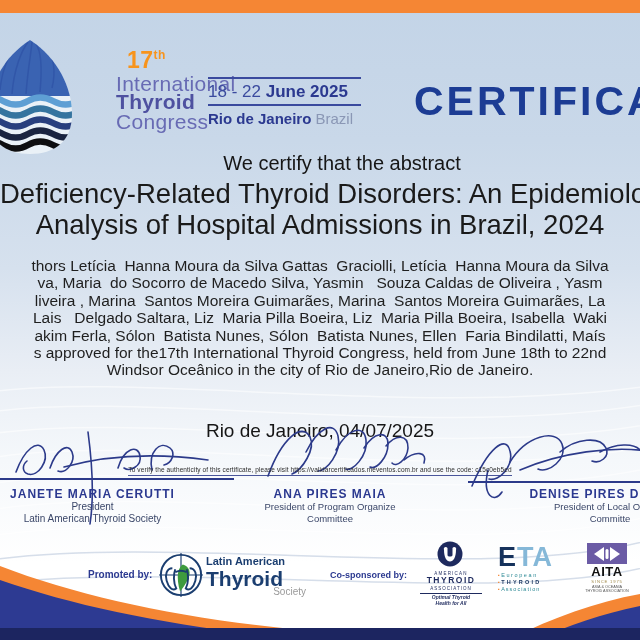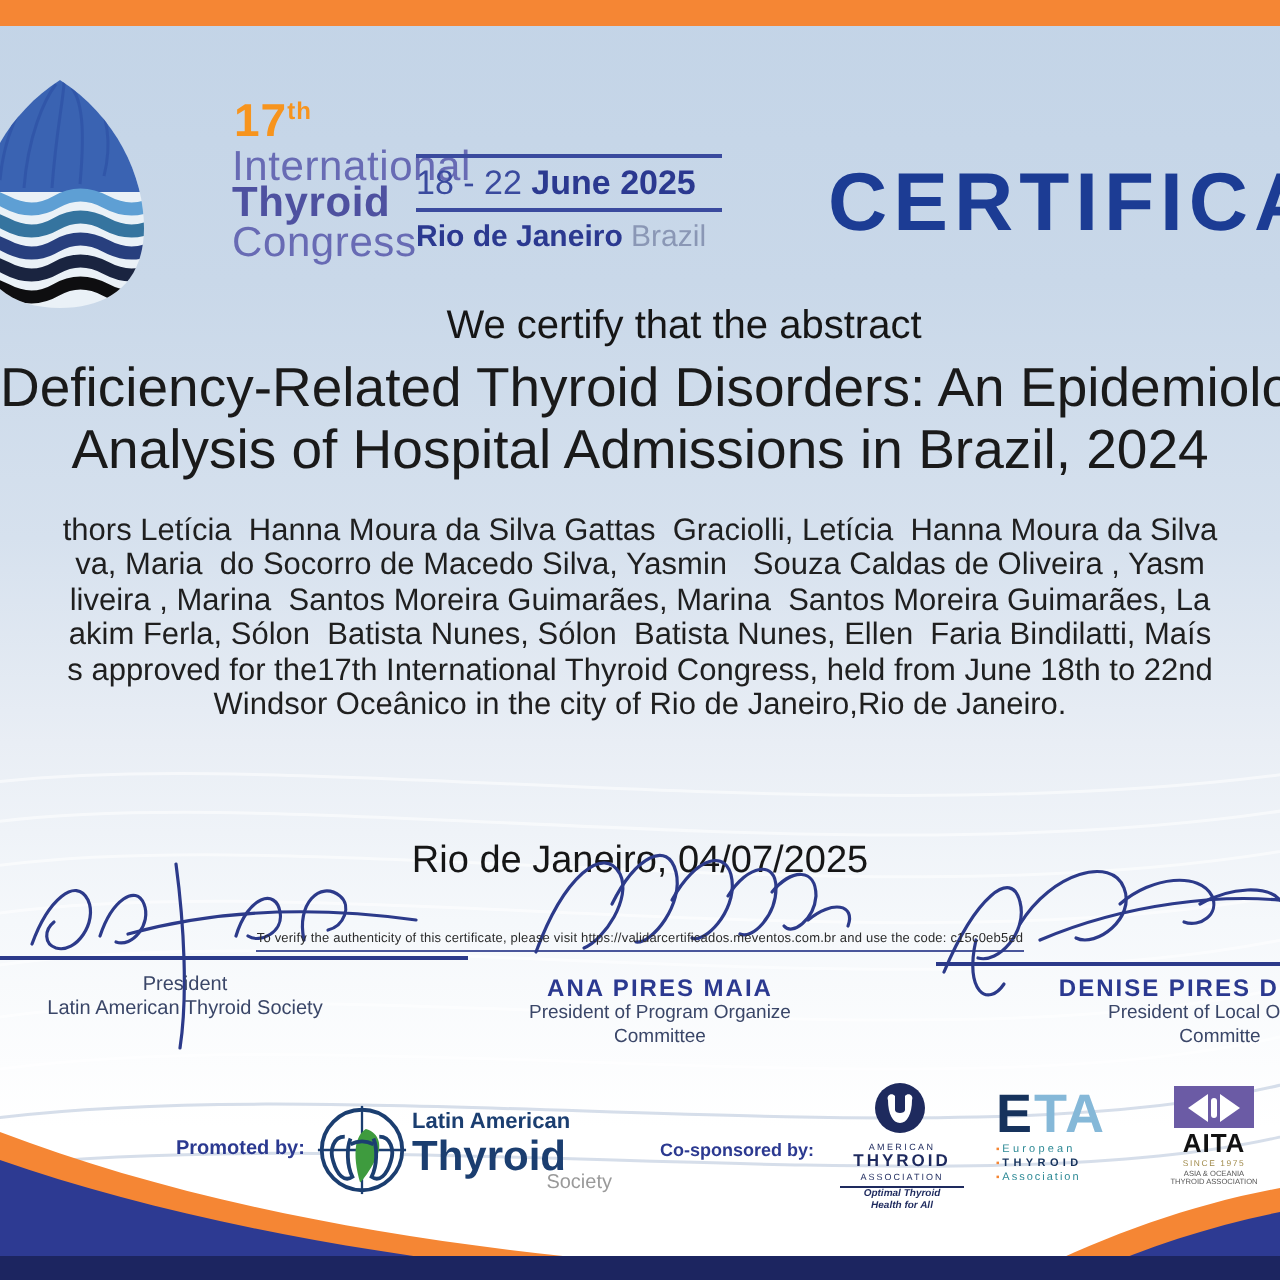--- a/index.html
+++ b/index.html
@@ -4,21 +4,21 @@
 <style>
   html,body{margin:0;padding:0;background:#0e1430;}
   .stage{position:relative;width:640px;height:640px;overflow:hidden;
          font-family:"Liberation Sans",sans-serif;
          background:linear-gradient(180deg,#c3d4e7 0%,#c9d8e9 22%,#d6e1ee 42%,#e9eef5 58%,#f5f8fb 72%,#ffffff 88%);}
   .abs{position:absolute;}
   svg{display:block;}
   
   .top-bar{left:0;top:0;width:640px;height:13px;background:#F58634;}
   
-  .logo-num{left:117px;top:47px;font-weight:800;font-size:23px;color:#F7941D;letter-spacing:.5px;}
+  .logo-num{left:127px;top:47px;font-weight:800;font-size:23px;color:#F7941D;letter-spacing:.5px;}
   .logo-num sup{font-size:12px;}
   .logo-l1{left:116px;top:72px;font-size:21px;color:#686BB4;letter-spacing:.3px;}
   .logo-l2{left:116px;top:90px;font-size:21px;color:#4E51A0;font-weight:800;letter-spacing:.3px;}
   .logo-l3{left:116px;top:110px;font-size:21px;color:#686BB4;letter-spacing:.3px;}
   
   .rule{height:2px;background:#3A4A9E;}
   .rule-top{left:208px;top:77px;width:153px;}
   .rule-bot{left:208px;top:104px;width:153px;}
   .event-date{left:208px;top:82px;font-size:17px;color:#3A4A9E;white-space:pre;}
   .event-date b{color:#2B3990;font-weight:800;}
@@ -144,20 +144,21 @@
 
   <div class="abs cwrap title">
     <div class="c-line">Deficiency-Related Thyroid Disorders: An Epidemiolo</div>
     <div class="c-line">Analysis of Hospital Admissions in Brazil, 2024</div>
   </div>
 
   <div class="abs cwrap authors">
     <div class="c-line">thors Letícia  Hanna Moura da Silva Gattas  Graciolli, Letícia  Hanna Moura da Silva</div>
     <div class="c-line">va, Maria  do Socorro de Macedo Silva, Yasmin   Souza Caldas de Oliveira , Yasm</div>
     <div class="c-line">liveira , Marina  Santos Moreira Guimarães, Marina  Santos Moreira Guimarães, La</div>
+    <div class="c-line">Lais   Delgado Saltara, Liz  Maria Pilla Boeira, Liz  Maria Pilla Boeira, Isabella  Waki</div>
     <div class="c-line">akim Ferla, Sólon  Batista Nunes, Sólon  Batista Nunes, Ellen  Faria Bindilatti, Maís</div>
     <div class="c-line">s approved for the17th International Thyroid Congress, held from June 18th to 22nd</div>
     <div class="c-line">Windsor Oceânico in the city of Rio de Janeiro,Rio de Janeiro.</div>
   </div>
 
   <div class="abs cwrap place-date">
       <div class="c-line">Rio de Janeiro, 04/07/2025</div>
     </div>
 
   <svg class="abs overlay" viewBox="0 0 640 640">
@@ -188,20 +189,21 @@
       </g>
     </g>
   </svg>
 
   <div class="abs sig-line sig-line-left"></div>
   <div class="abs sig-line sig-line-right"></div>
 
   <div class="abs cwrap verify"><span class="c-line">To verify the authenticity of this certificate, please visit https://validarcertificados.meventos.com.br and use the code: c15c0eb5ed</span></div>
 
   <div class="abs sig-block sig-left">
+    <div class="sig-name">JANETE MARIA CERUTTI</div>
     <div class="sig-role">President</div>
     <div class="sig-role">Latin American Thyroid Society</div>
   </div>
   <div class="abs sig-block sig-center">
     <div class="sig-name">ANA PIRES MAIA</div>
     <div class="sig-role">President of Program Organize</div>
     <div class="sig-role">Committee</div>
   </div>
   <div class="abs sig-block sig-right">
     <div class="sig-name">DENISE PIRES DE CARV</div>

